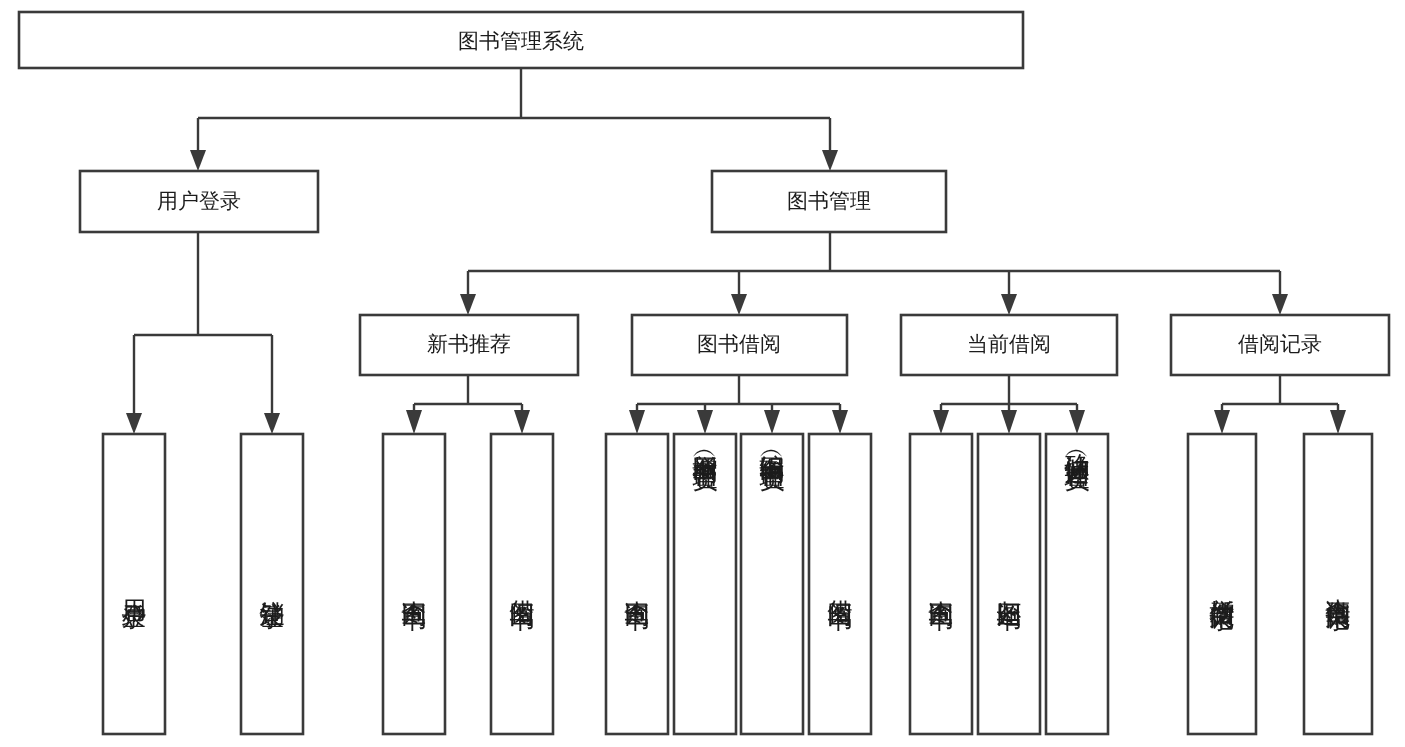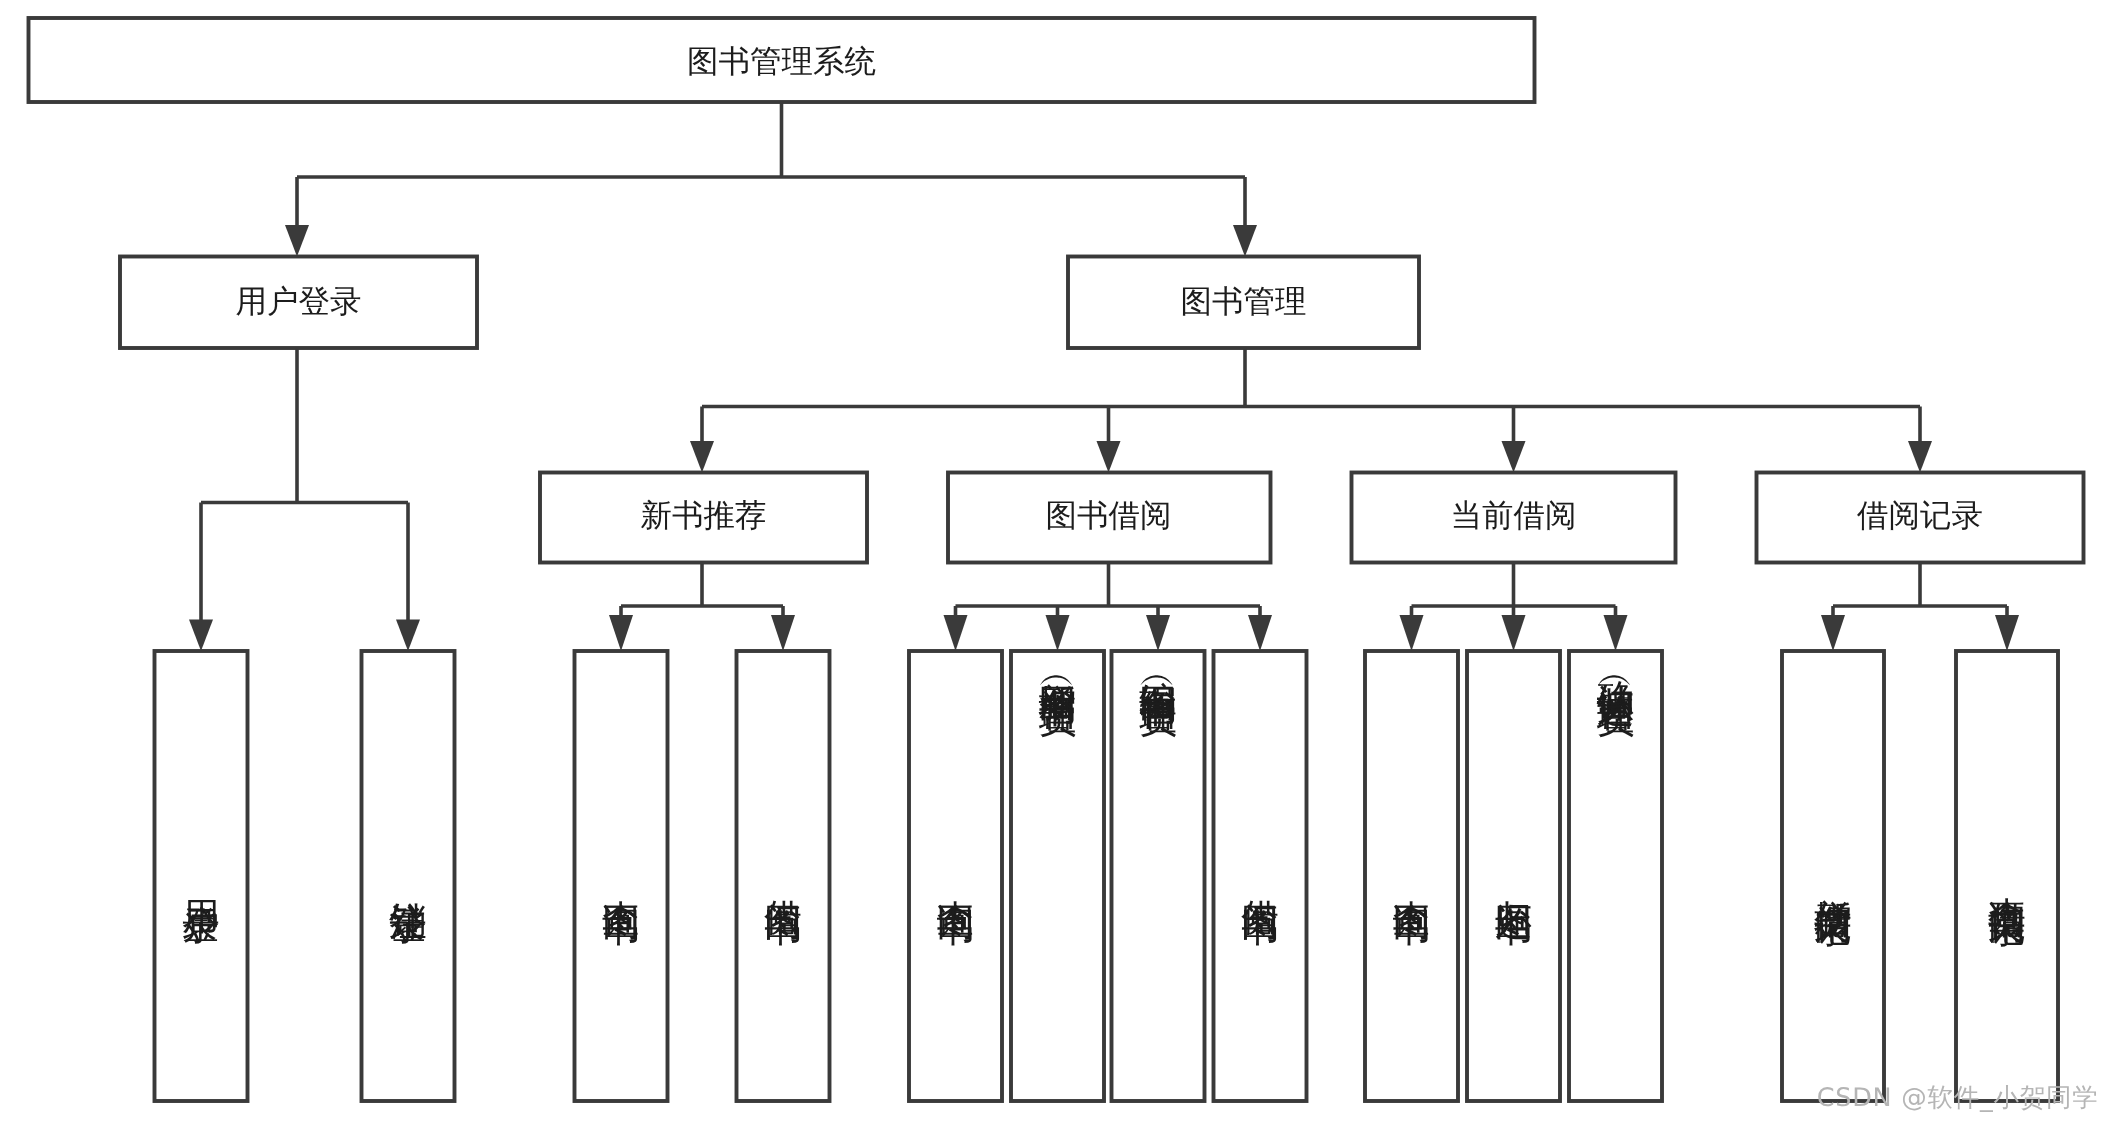--- a/index.html
+++ b/index.html
@@ -250,15 +250,14 @@
     <span class="leaf-label-v">确认归还（管理员）</span>
   </div>
 
   <div class="leaf-label-wrap" style="left:1188px; top:434px; width:68px; height:300px;">
     <span class="leaf-label-v">新增借阅记录</span>
   </div>
   <div class="leaf-label-wrap" style="left:1304px; top:434px; width:68px; height:300px;">
     <span class="leaf-label-v">查询借阅记录</span>
   </div>
 
-  <div class="watermark">CSDN @软件_小贺同学</div>
 
 </div>
 
 </body></html>

